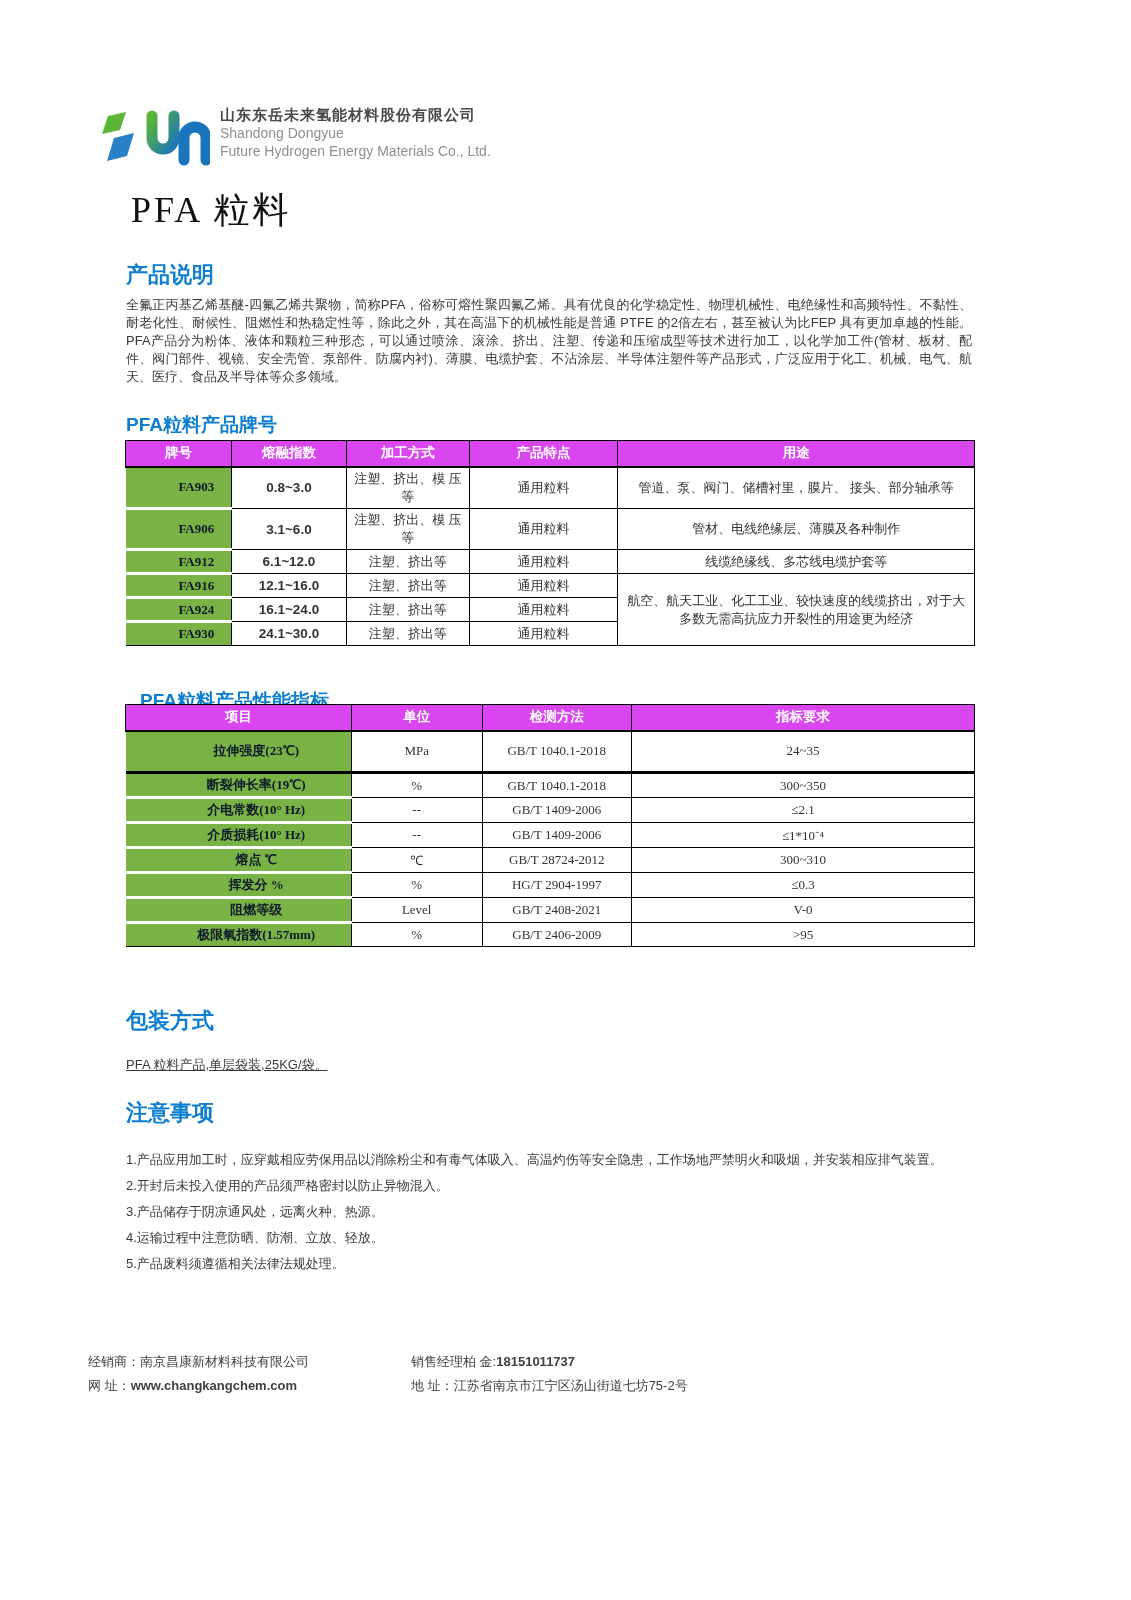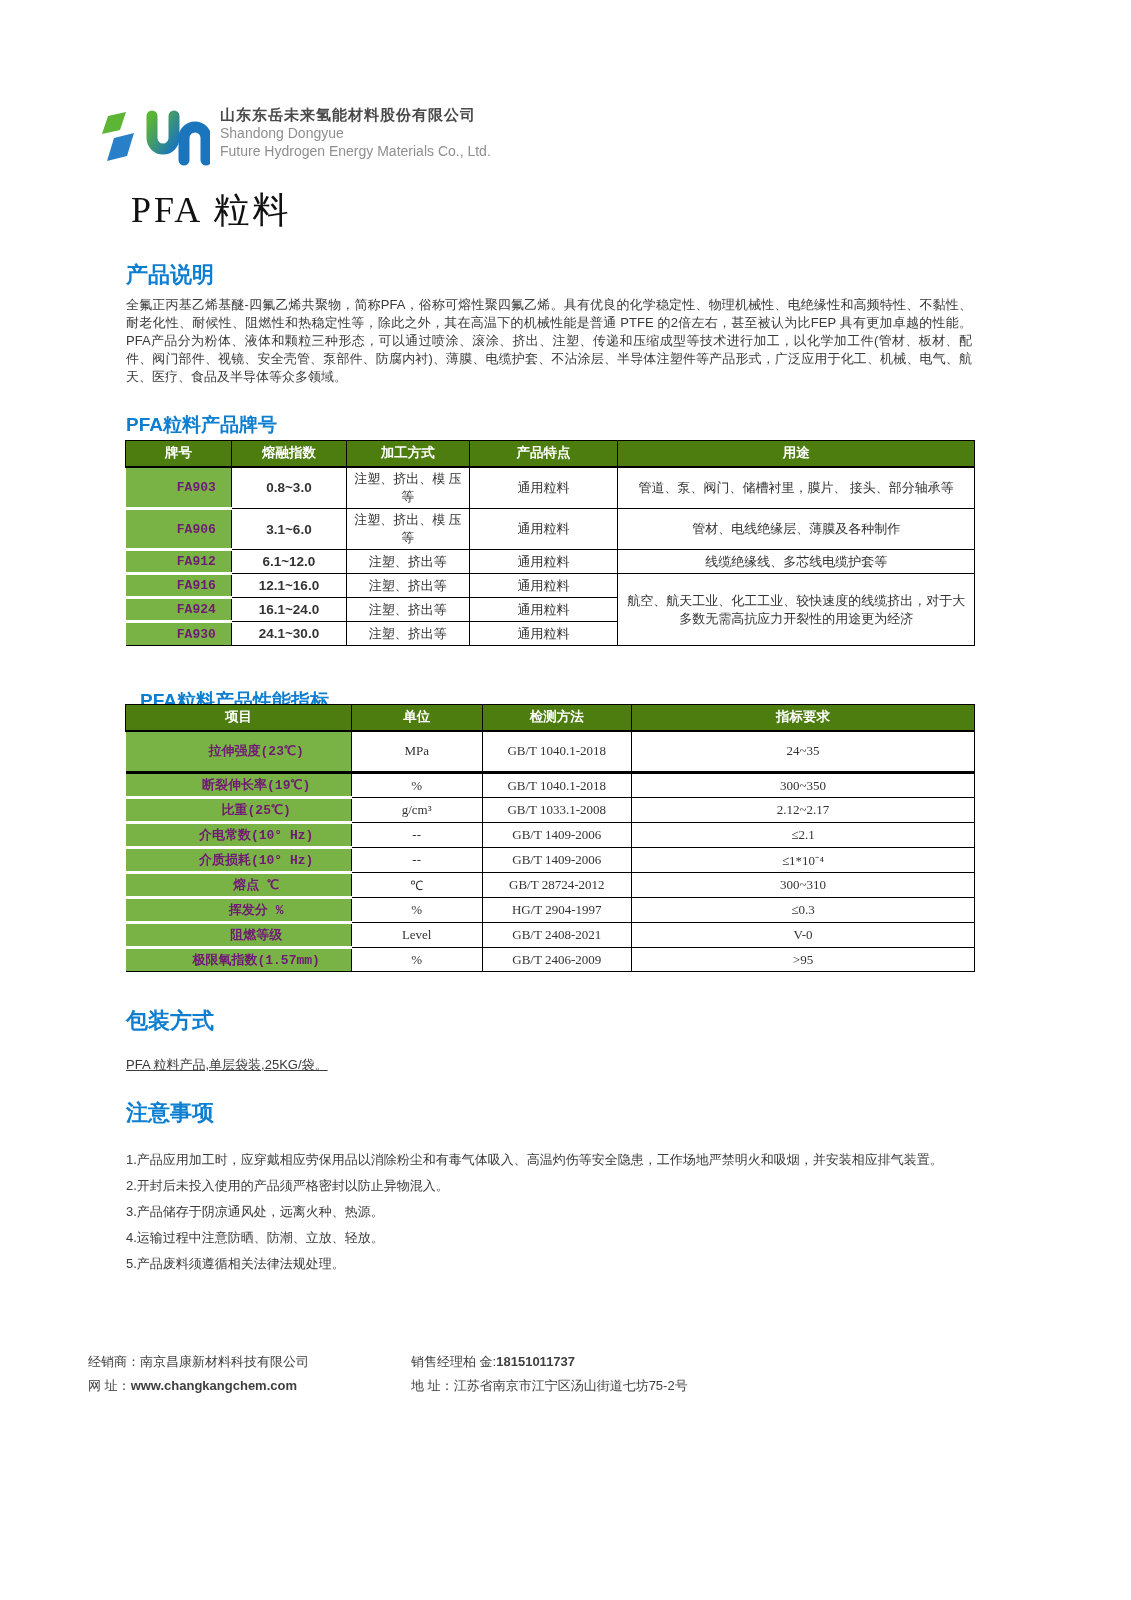--- a/index.html
+++ b/index.html
@@ -29,27 +29,27 @@
   .h-med { font-size:19px; }
   
   .desc-body {
     position:absolute; left:126px; top:296px; width:846px;
     font-size:13px; line-height:18px; text-align:justify; color:#3a3a3a;
   }
   
   table { border-collapse:collapse; table-layout:fixed; width:850px; position:absolute; left:125px; background:#fff; }
   th, td { border:1px solid #000; font-size:13px; text-align:center; vertical-align:middle; padding:2px 4px; }
   th {
-    background:#4d7c0f; color:#fff; font-weight:bold; font-size:13.5px;
+    background:#d946ef; color:#fff; font-weight:bold; font-size:13.5px;
     height:26px; border-bottom:2px solid #000;
   }
   td { color:#333; font-family:"Liberation Serif", serif; }
   .gcell {
-    background:#7ab345; color:#701a75; font-weight:bold;
-    font-family:Liberation Mono, monospace;
+    background:#7ab345; color:#0f172a; font-weight:bold;
+    font-family:Liberation Serif, serif;
     border-left:none; border-bottom:3px solid #fff; border-top:none;padding-left:40px;
   }
   .gcell.last { border-bottom:1px solid #000; }
   .mfi { font-weight:bold; font-family:"Liberation Sans", sans-serif; font-size:13.5px; }
   tr.r-tall td { height:42px; }
   tr.r-med td { height:38px; }
   tr.r-thin td { height:24px; }
   tr.hr-thick td { border-bottom:3px solid #000; }
   
   .pack-body { position:absolute; left:126px; top:1056px; font-size:13px; color:#3a3a3a;text-decoration:underline; }
@@ -176,26 +176,20 @@
         <td>GB/T 1040.1-2018</td>
         <td>24~35</td>
       </tr>
       <tr class="r-thin">
         <td class="gcell">断裂伸长率(19℃)</td>
         <td>%</td>
         <td>GB/T 1040.1-2018</td>
         <td>300~350</td>
       </tr>
       <tr class="r-thin">
-        <td class="gcell">比重(25℃)</td>
-        <td>g/cm³</td>
-        <td>GB/T 1033.1-2008</td>
-        <td>2.12~2.17</td>
-      </tr>
-      <tr class="r-thin">
         <td class="gcell">介电常数(10° Hz)</td>
         <td>--</td>
         <td>GB/T 1409-2006</td>
         <td>≤2.1</td>
       </tr>
       <tr class="r-thin">
         <td class="gcell">介质损耗(10° Hz)</td>
         <td>--</td>
         <td>GB/T 1409-2006</td>
         <td>≤1*10⁻⁴</td>

